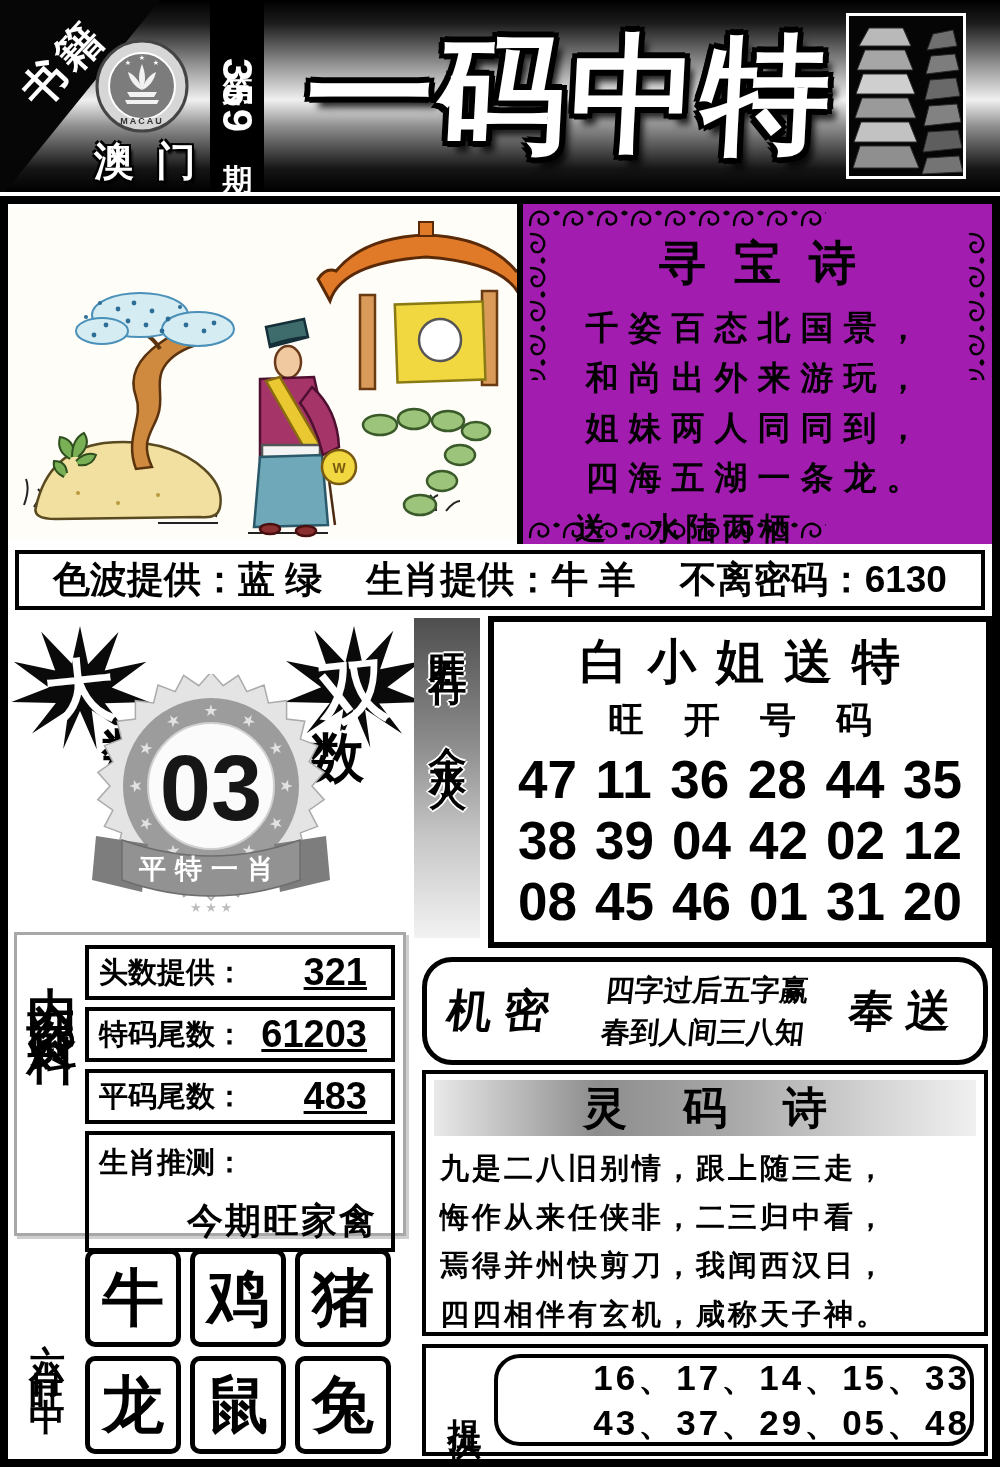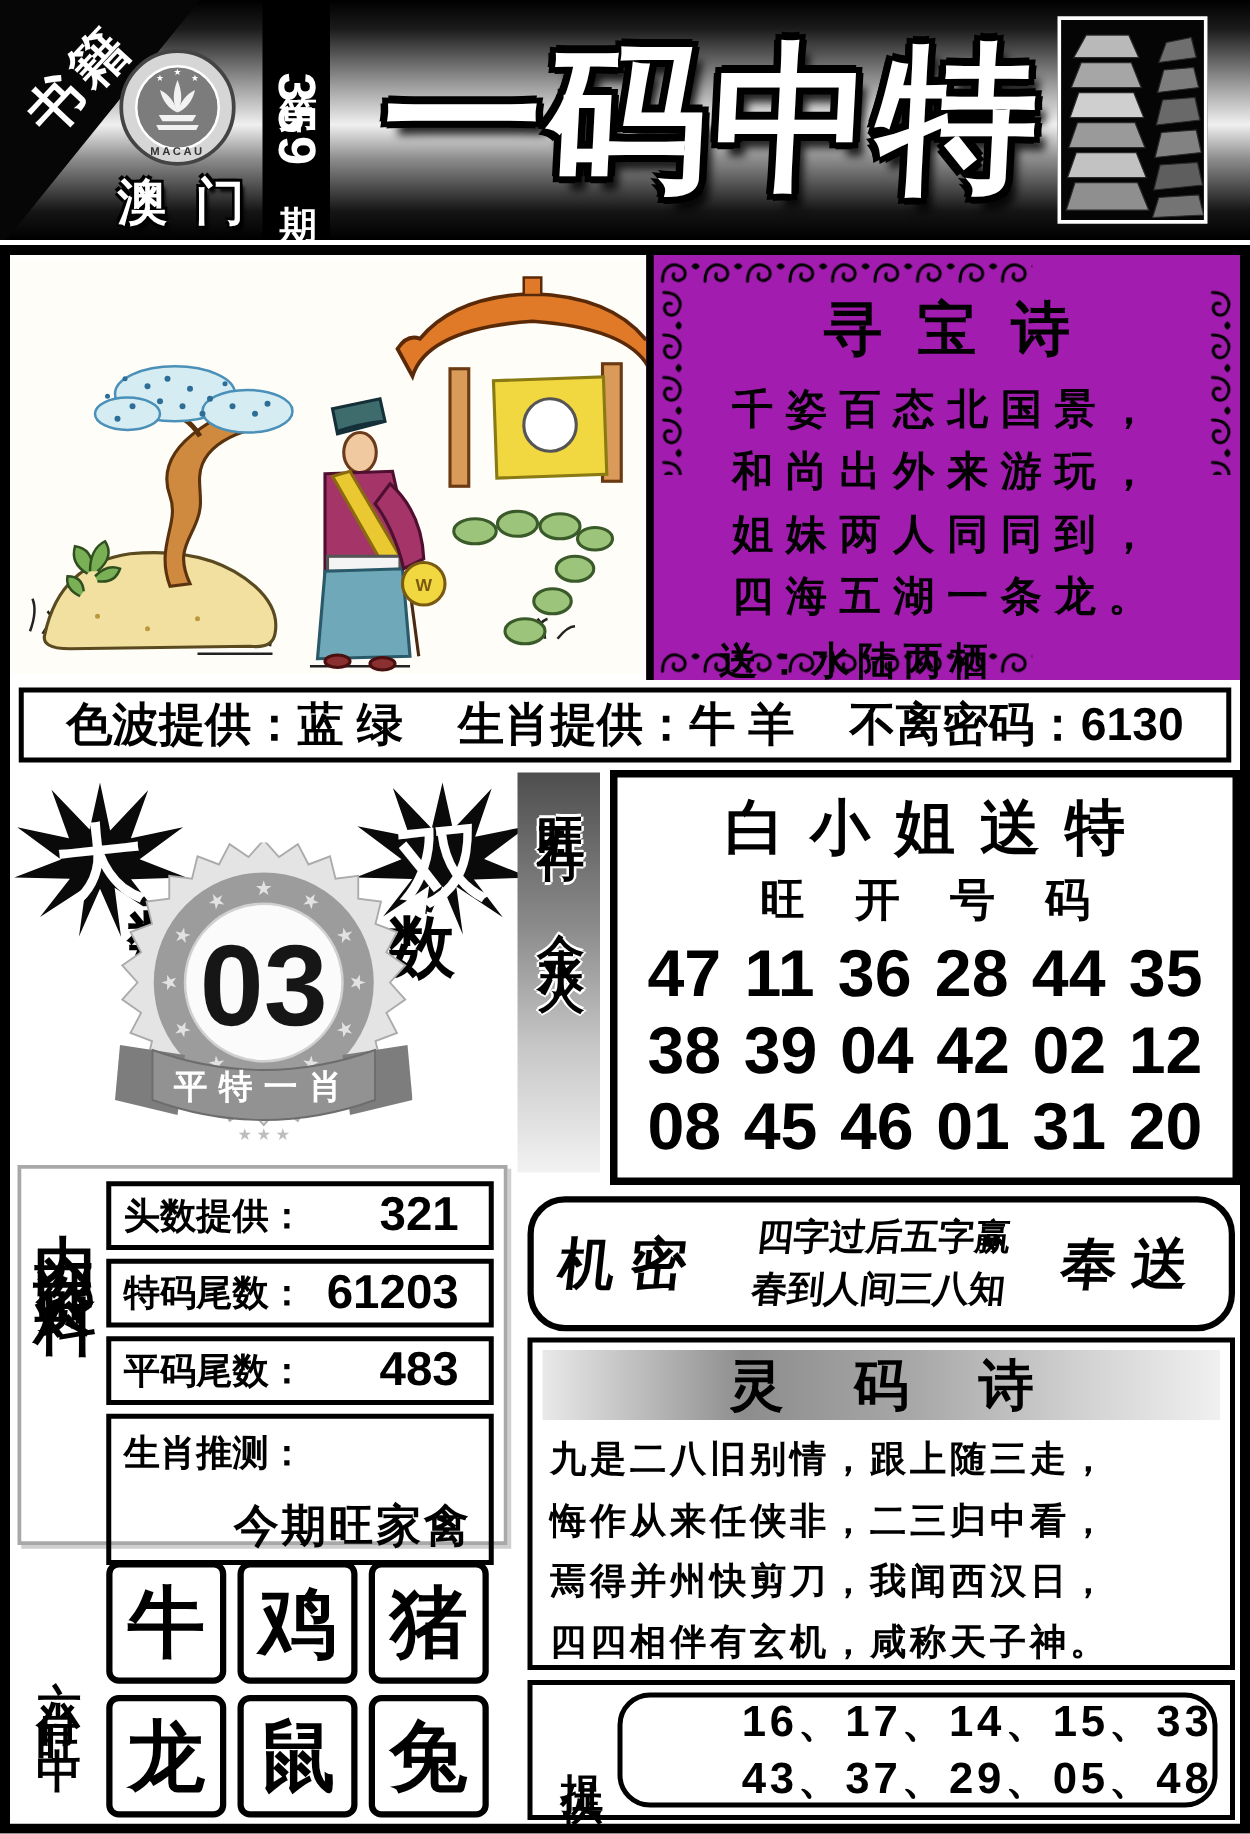--- a/index.html
+++ b/index.html
@@ -110,21 +110,21 @@
   
   .internal { position:absolute; left:6px; top:728px; width:392px; height:304px;
     border:3px solid #a8a8a8; box-shadow:inset 0 0 0 2px #fff, 3px 3px 0 #cfcfcf;
     padding:10px 8px 8px 10px; display:flex; gap:8px; background:#fff; }
   .int-side { writing-mode:vertical-rl; text-orientation:upright;
     font-size:50px; font-weight:900; letter-spacing:16px; line-height:1;
     font-family:"Liberation Sans","DejaVu Sans",sans-serif; padding-top:2px; }
   .int-table { flex:1; display:flex; flex-direction:column; gap:7px; }
   .int-row { border:4px solid #000; padding:2px 10px; display:flex; align-items:center; }
   .int-row .lbl { font-size:29px; font-weight:bold; white-space:nowrap; }
-  .int-row .val { font-size:38px; font-weight:900; margin-left:auto; margin-right:14px; }
+  .int-row .val { font-size:38px; font-weight:900; margin-left:auto; margin-right:14px;text-decoration:underline; }
   .int-row.tall { flex:1; display:block; padding-top:8px; }
   .int-row.tall .val2 { text-align:right; font-size:36px; font-weight:bold; margin-top:14px; margin-right:4px; letter-spacing:2px; }
 
   
   .zodiac6 { position:absolute; left:0; top:1040px; width:404px; height:214px;
     display:flex; align-items:center; }
   .z-side { writing-mode:vertical-rl; text-orientation:upright; margin-left:14px;
     font-size:36px; font-weight:bold; letter-spacing:18px;
     font-family:"Liberation Serif","DejaVu Serif",serif; }
   .z-grid { display:grid; grid-template-columns:repeat(3,96px); grid-auto-rows:98px;

